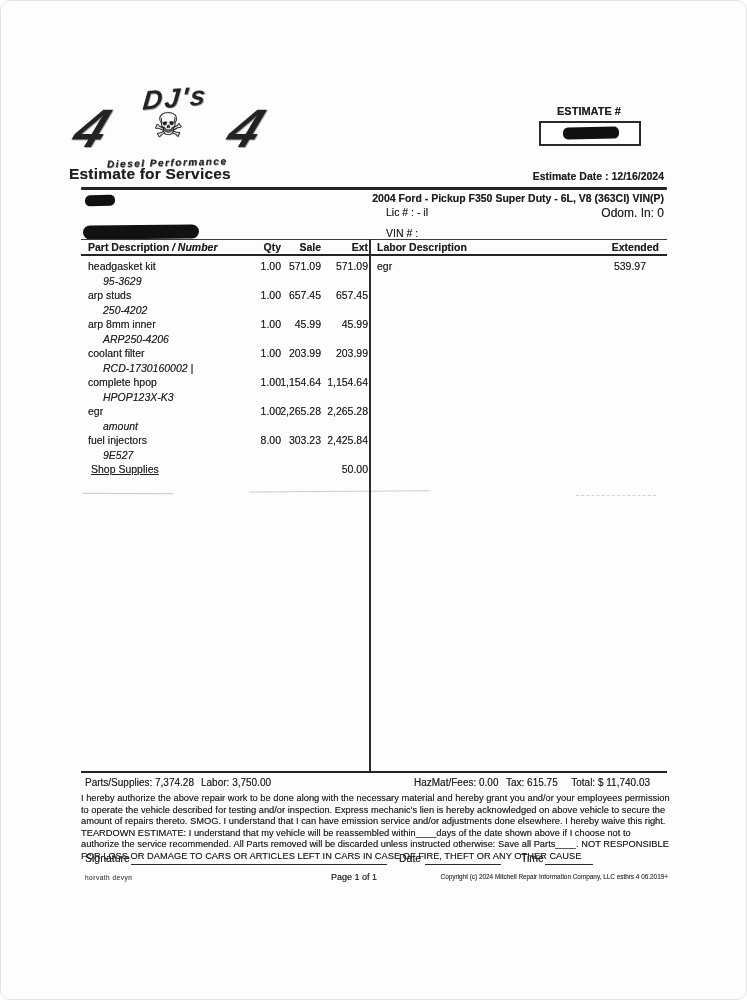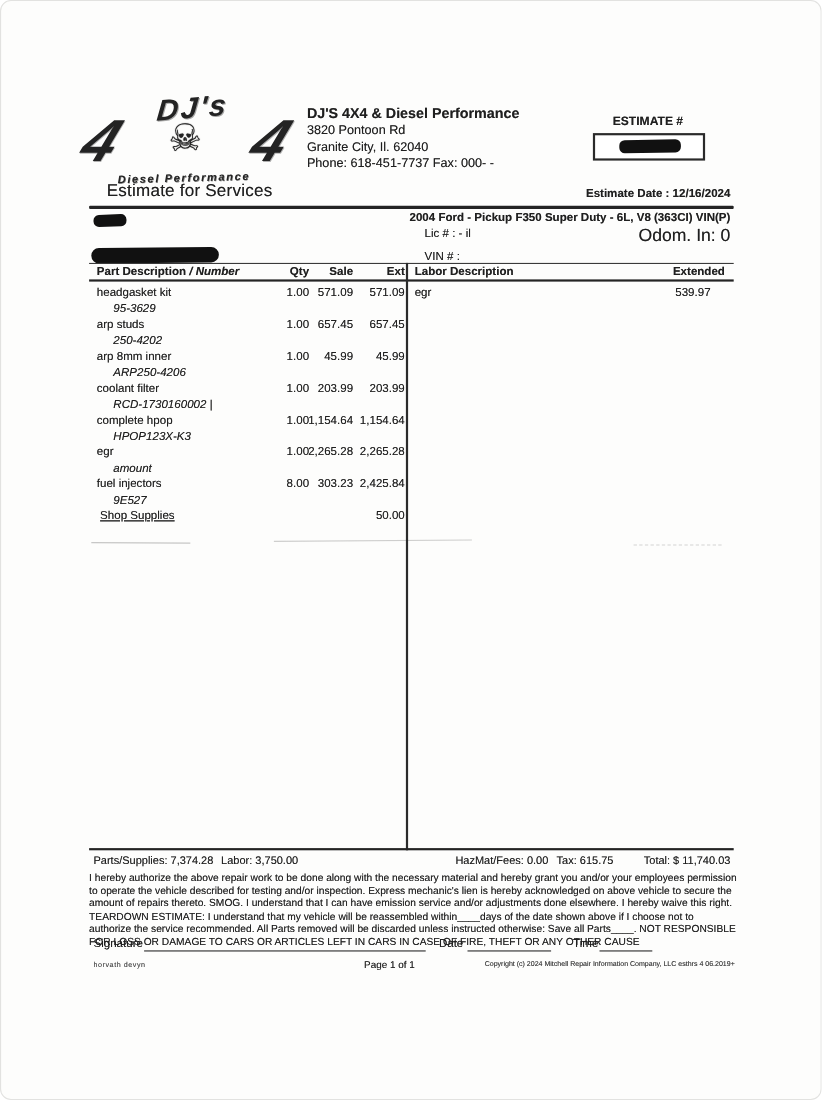--- a/index.html
+++ b/index.html
@@ -20,29 +20,29 @@
   .logo-skull{position:absolute;left:72px;top:18px;font-size:34px;transform:rotate(-2deg);
     text-shadow:0 0 1px rgba(0,0,0,.6);}
   .logo-sub{position:absolute;left:26px;top:70px;font-size:10px;font-weight:bold;font-style:italic;
     letter-spacing:1.5px;transform:rotate(-1.5deg);text-shadow:.6px .6px 0 rgba(0,0,0,.5);}
   .company{left:278px;top:94px;line-height:15px;font-size:11.5px;}
   .company .name{font-size:13px;font-weight:bold;margin-bottom:2px;}
   .estnum-label{left:538px;top:104px;width:100px;text-align:center;font-size:11px;font-weight:bold;}
   .estnum-box{left:538px;top:120px;width:98px;height:21px;border:2px solid #2a2a2a;background:#fff;}
   .redact{background:#111;border-radius:5px;}
   .estnum-redact{position:absolute;left:22px;top:4px;width:56px;height:12px;transform:rotate(-1deg);}
-  .doc-title{left:96px;top:164px;font-size:15.5px;font-weight:normal;letter-spacing:.2px;}
+  .doc-title{left:68px;top:164px;font-size:15.5px;font-weight:bold;letter-spacing:.2px;}
   .est-date{right:82px;top:169px;font-size:10.5px;font-weight:bold;}
   .rule-thick{left:80px;top:186px;width:586px;height:3px;background:#242424;border-radius:1px;}
   
   .redact-sm{left:84px;top:194px;width:30px;height:11px;transform:rotate(-2deg);}
   .redact-lg{left:82px;top:224px;width:116px;height:14px;border-radius:7px;transform:rotate(-.5deg);}
   .veh-desc{right:82px;top:191px;font-size:10.5px;font-weight:bold;}
   .lic{left:385px;top:205px;font-size:10.5px;}
-  .odom{right:82px;top:205px;font-size:16px;}
+  .odom{right:82px;top:205px;font-size:12px;}
   .vin{left:385px;top:226px;font-size:10.5px;}
   
   .thead-line-top{left:80px;top:238px;width:586px;height:1px;background:#3a3a3a;}
   .thead-line-bot{left:80px;top:253px;width:586px;height:2px;background:#242424;}
   .vdivider{left:368px;top:238px;width:2px;height:534px;background:#2b2b2b;}
   .thead{top:240px;font-size:10.5px;font-weight:bold;}
   .parts-col{left:80px;top:258px;width:288px;font-size:10.5px;}
   .pblock{position:relative;height:29px;}
   .pblock.single{height:17px;}
   .pdesc{position:absolute;left:7px;top:1px;white-space:nowrap;}
@@ -60,21 +60,21 @@
   .h-ldesc{left:376px;} .h-lext{left:578px;width:80px;text-align:right;}
   
   .crease1{left:82px;top:492px;width:90px;height:1px;background:rgba(40,40,40,.25);transform:rotate(.3deg);}
   .crease2{left:248px;top:490px;width:180px;height:1px;background:rgba(40,40,40,.22);transform:rotate(-.4deg);}
   .crease3{left:575px;top:494px;width:80px;height:1px;background:rgba(40,40,40,.15);
     border-top:1px dashed rgba(40,40,40,.2);background:none;}
   
   .totals-line{left:80px;top:770px;width:586px;height:2px;background:#242424;}
   .totals{top:776px;font-size:10px;white-space:nowrap;}
   .t-parts{left:84px;} .t-labor{left:200px;} .t-hazmat{left:413px;} .t-tax{left:505px;}
-  .t-total{right:82px;}
+  .t-total{right:96px;}
   
   .legal{left:80px;top:792px;width:590px;font-size:9.3px;line-height:11.5px;text-align:left;}
   .legal p{margin:0;}
   .sigrow{top:851px;font-size:10.5px;}
   .sig-label{left:84px;} .date-label{left:398px;} .time-label{left:520px;}
   .sigline{border-bottom:1.5px solid #2a2a2a;height:12px;}
   .sig-line{left:130px;width:256px;} .date-line{left:424px;width:76px;} .time-line{left:544px;width:48px;}
   
   .foot-left{left:84px;top:873px;font-size:6.5px;color:#555;letter-spacing:.5px;
     filter:blur(.3px);}
@@ -87,26 +87,20 @@
 <div class="page">
 
   <div class="abs logo">
     <span class="logo-dj">DJ's</span>
     <span class="logo-4 l">4</span>
     <span class="logo-skull">☠</span>
     <span class="logo-4 r">4</span>
     <span class="logo-sub">Diesel Performance</span>
   </div>
 
-  <div class="abs company">
-    <div class="name">DJ'S 4X4 &amp; Diesel Performance</div>
-    <div>3820 Pontoon Rd</div>
-    <div>Granite City, Il.  62040</div>
-    <div>Phone: 618-451-7737   Fax: 000-  -</div>
-  </div>
 
   <div class="abs estnum-label">ESTIMATE #</div>
   <div class="abs estnum-box">
     <div class="redact estnum-redact"></div>
   </div>
 
   <div class="abs doc-title">Estimate for Services</div>
   <div class="abs est-date">Estimate Date : 12/16/2024</div>
   <div class="abs rule-thick"></div>
 

